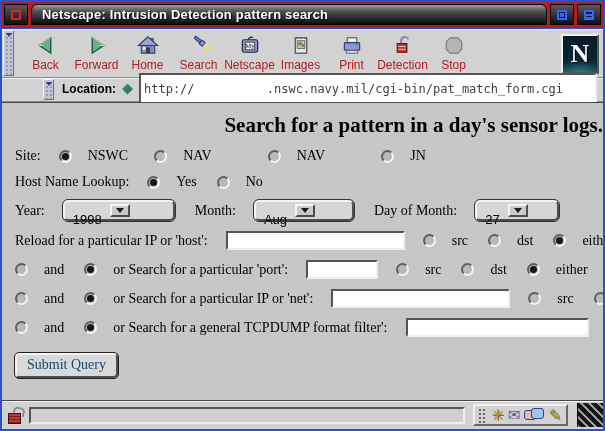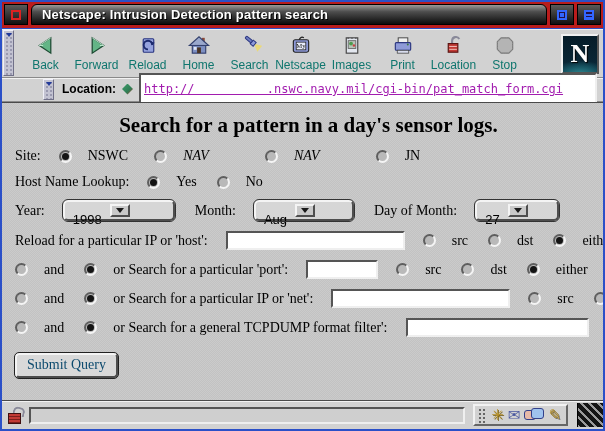--- a/index.html
+++ b/index.html
@@ -66,21 +66,21 @@
   }
 
   
   .toolbar { height:49px; flex:0 0 49px; }
   .toolbtns { flex:1; display:flex; align-items:stretch; padding:2px 2px 1px 4px; }
   .toolbtn {
     width:51px; display:flex; flex-direction:column; align-items:center; justify-content:flex-end;
     gap:1px; padding:2px 0 3px; cursor:pointer; border:1px solid transparent;
   }
   .toolbtn svg { width:24px; height:24px; display:block; }
-  .toolbtn .tlabel { font:12px "Liberation Sans",sans-serif; color:#0f766e; }
+  .toolbtn .tlabel { font:12px "Liberation Sans",sans-serif; color:#b91c1c; }
   .logo-slot { margin-left:auto; display:flex; align-items:center; padding-right:2px; }
   .nlogo {
     width:38px; height:40px;
     border:2px solid; border-color:#f0f0f0 #555 #555 #f0f0f0;
     background:
       radial-gradient(ellipse 120% 55% at 50% 108%, #2f8d96 0%, #16505e 45%, transparent 72%),
       linear-gradient(180deg,#061c28 0%, #0a2a3a 100%);
     color:#fff; font:bold 26px/36px "Liberation Serif",serif;
     text-align:center; cursor:pointer;
     text-shadow:1px 1px 1px #000;
@@ -93,50 +93,50 @@
   .locicon { width:13px; height:13px; position:relative; flex:0 0 13px; cursor:pointer; }
   .locicon::before {
     content:""; position:absolute; inset:1px;
     background:linear-gradient(135deg,#3f9d6c 0%,#2f7d54 60%,#cf3b2f 100%);
     clip-path:polygon(50% 0, 100% 50%, 50% 100%, 0 50%);
   }
   .locfield {
     flex:1; height:32px;
     background:#fff; border:2px solid; border-color:#555 #efefef #efefef #555;
     font:12px "DejaVu Sans Mono",monospace; white-space:pre;
-    padding:0 3px; color:#a21caf; outline:none;text-decoration:underline;
+    padding:0 3px; color:#404040; outline:none;
   }
 
   
   .content {
     flex:1; overflow:hidden;
     border-top:1px solid #4a4a4a;
     border-bottom:1px solid #4a4a4a;
     background-color:#c6c6c6;
     background-image:repeating-conic-gradient(#cbcbcb 0% 25%, #c2c2c2 0% 50%);
     background-size:2px 2px;
     padding:6px 0 0 0;
     font-family:"Liberation Serif",serif;
   }
-  .heading { text-align:center; font:bold 21px "Liberation Serif",serif; color:#000; margin:4px 0 10px;padding-left:12px; }
+  .heading { text-align:right; font:bold 21px "Liberation Serif",serif; color:#000; margin:4px 0 10px;padding-left:12px; }
   .frow { display:flex; align-items:center; margin:0 0 10px 13px; font:14px "Liberation Serif",serif; white-space:nowrap;gap:12px; }
   .lbl { margin-right:6px; }
 
   
   .radio {
     width:13px; height:13px; flex:0 0 13px; border-radius:50%;
     background:#b9b9b9;
     border:2px solid; border-color:#5e5e5e #f4f4f4 #f4f4f4 #5e5e5e;
     display:inline-block; margin-right:4px; cursor:pointer; position:relative;
   }
   .radio.checked::after {
     content:""; position:absolute; inset:1px; border-radius:50%; background:#141414;
   }
   .rlabel { margin-right:14px; }
-  .rlabel.wide { margin-right:44px;font-style:italic; }
+  .rlabel.wide { margin-right:44px; }
 
   
   .mselect {
     display:inline-flex; align-items:center;
     height:21px; background:#d6d6d6;
     border:2px solid; border-color:#f4f4f4 #4e4e4e #4e4e4e #f4f4f4;
     border-radius:5px; outline:1px solid #333;
     padding:0 2px 0 8px; margin-right:8px; cursor:pointer;
   }
   .mselect .val { font:13px "Liberation Sans",sans-serif;margin-top:18px; }
@@ -247,28 +247,20 @@
       </div>
 
       <div class="toolbtn">
         <svg viewBox="0 0 24 24">
           <path d="M7 4 L19 12 L7 20 Z" fill="#63b586" stroke="#1d4a33" stroke-width="1.3"></path>
           <path d="M7 4 L19 12 L15 12" fill="none" stroke="#bfe8cf" stroke-width="1"></path>
         </svg>
         <span class="tlabel">Forward</span>
       </div>
 
-      <div class="toolbtn">
-        <svg viewBox="0 0 24 24">
-          <rect x="7" y="5" width="11" height="14" rx="1" fill="#95a2dd" stroke="#2b3680" stroke-width="1.2"></rect>
-          <path d="M12 16 a4.5 4.5 0 1 1 4.5 -4.5" fill="none" stroke="#1c2a6e" stroke-width="2"></path>
-          <path d="M14 7.5 L19 9 L16 12 Z" fill="#1c2a6e"></path>
-        </svg>
-        <span class="tlabel">Reload</span>
-      </div>
 
       <div class="toolbtn">
         <svg viewBox="0 0 24 24">
           <rect x="15" y="4" width="3" height="5" fill="#8a4a3a"></rect>
           <path d="M2 12 L12 3 L22 12 Z" fill="#9aa8cc" stroke="#33406e" stroke-width="1.2"></path>
           <rect x="5" y="12" width="14" height="8" fill="#7d8fc2" stroke="#33406e" stroke-width="1.2"></rect>
           <rect x="10" y="14" width="4" height="6" fill="#4a3526"></rect>
           <rect x="6.5" y="13.5" width="3" height="3" fill="#dfe6f5"></rect>
         </svg>
         <span class="tlabel">Home</span>
@@ -318,21 +310,21 @@
         <span class="tlabel">Print</span>
       </div>
 
       <div class="toolbtn">
         <svg viewBox="0 0 24 24">
           <path d="M10 10 V7 a4 4 0 0 1 7.5 -1.8" fill="none" stroke="#8a8a9a" stroke-width="2.2"></path>
           <rect x="6" y="10" width="10" height="9" fill="#c23a35" stroke="#5a1512" stroke-width="1.2"></rect>
           <line x1="7" y1="13" x2="15" y2="13" stroke="#f0c2bd" stroke-width="1"></line>
           <line x1="7" y1="16" x2="15" y2="16" stroke="#f0c2bd" stroke-width="1"></line>
         </svg>
-        <span class="tlabel">Location</span>
+        <span class="tlabel">Detection</span>
       </div>
 
       <div class="toolbtn">
         <svg viewBox="0 0 24 24">
           <polygon points="8,4 16,4 20,8 20,16 16,20 8,20 4,16 4,8" fill="#b4b4b4" stroke="#777" stroke-width="1.2"></polygon>
           <polygon points="8,4 16,4 20,8 20,16 16,20 8,20 4,16 4,8" fill="none" stroke="#999" stroke-width="0.6" stroke-dasharray="1 1.5"></polygon>
         </svg>
         <span class="tlabel">Stop</span>
       </div>
 

